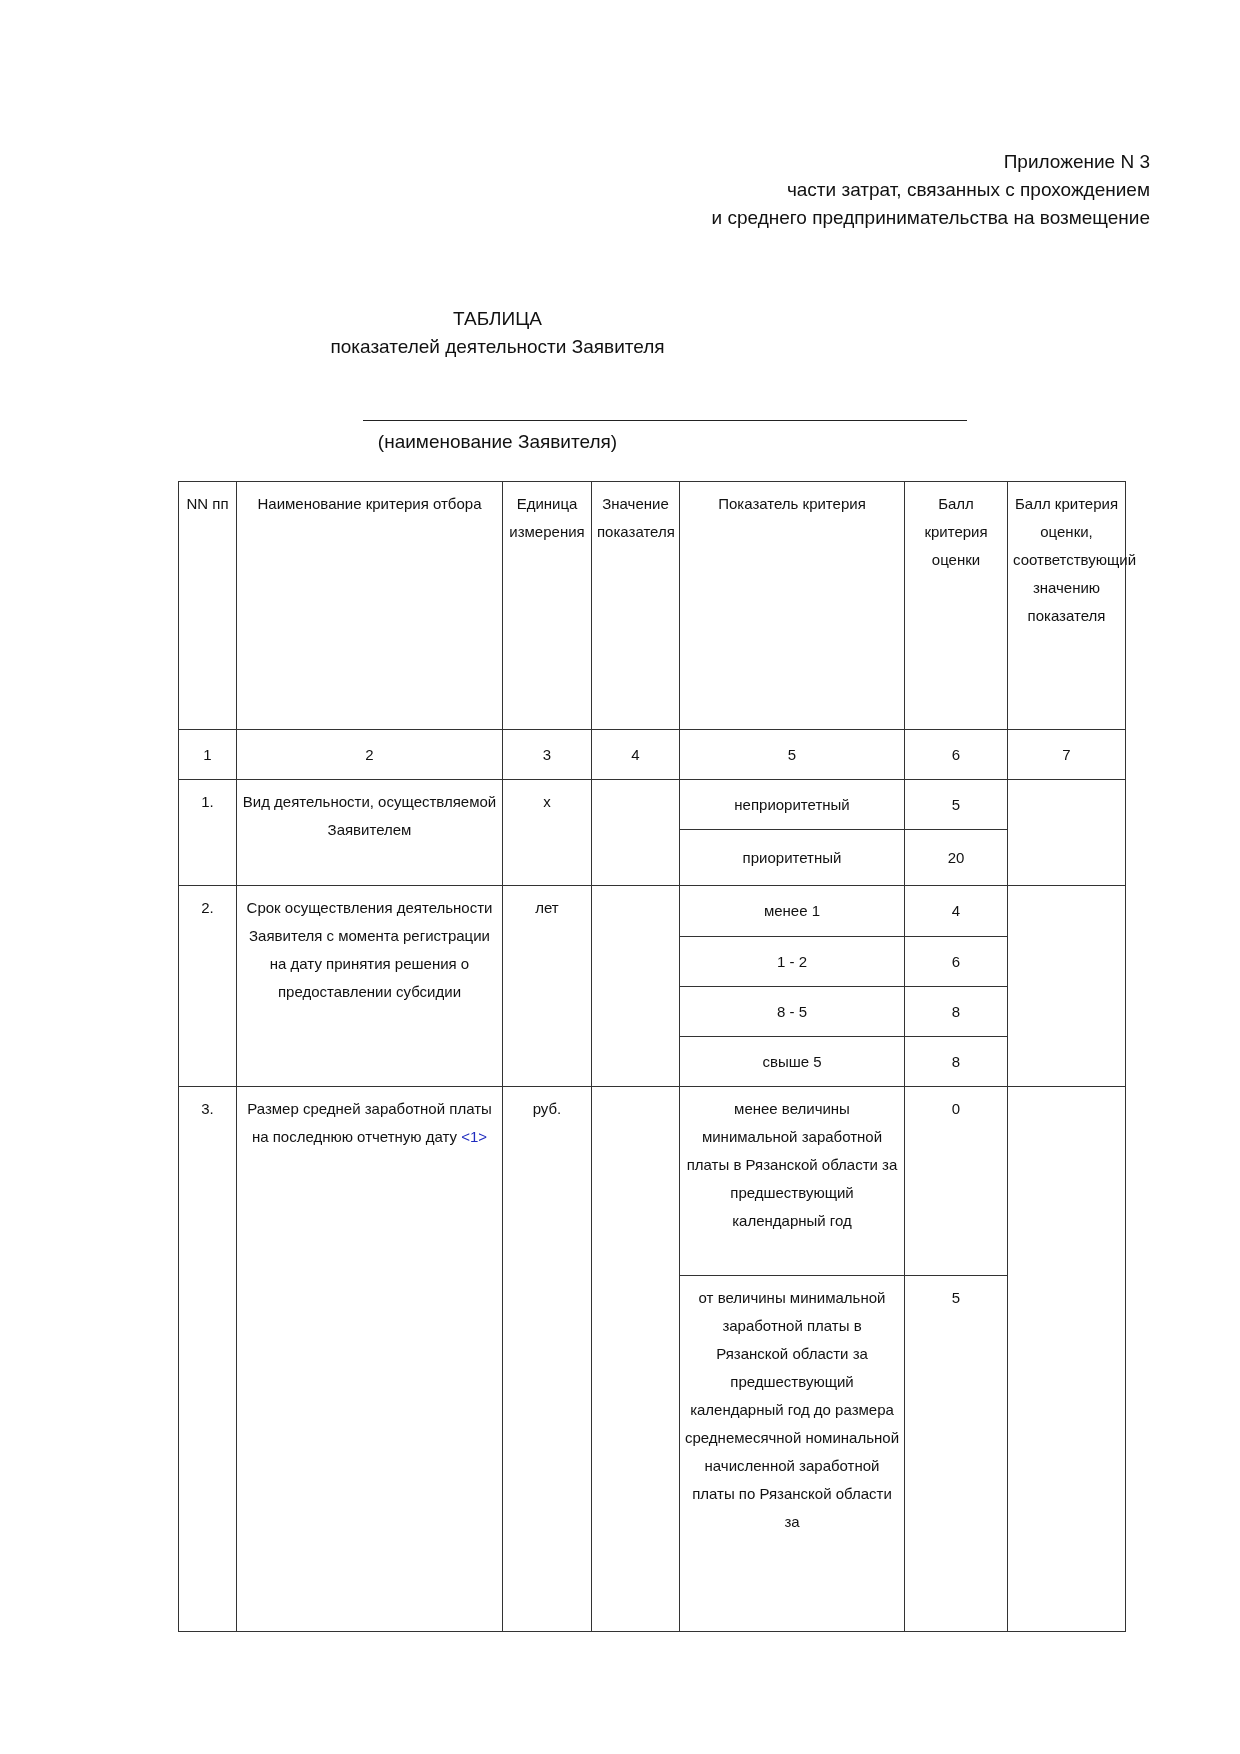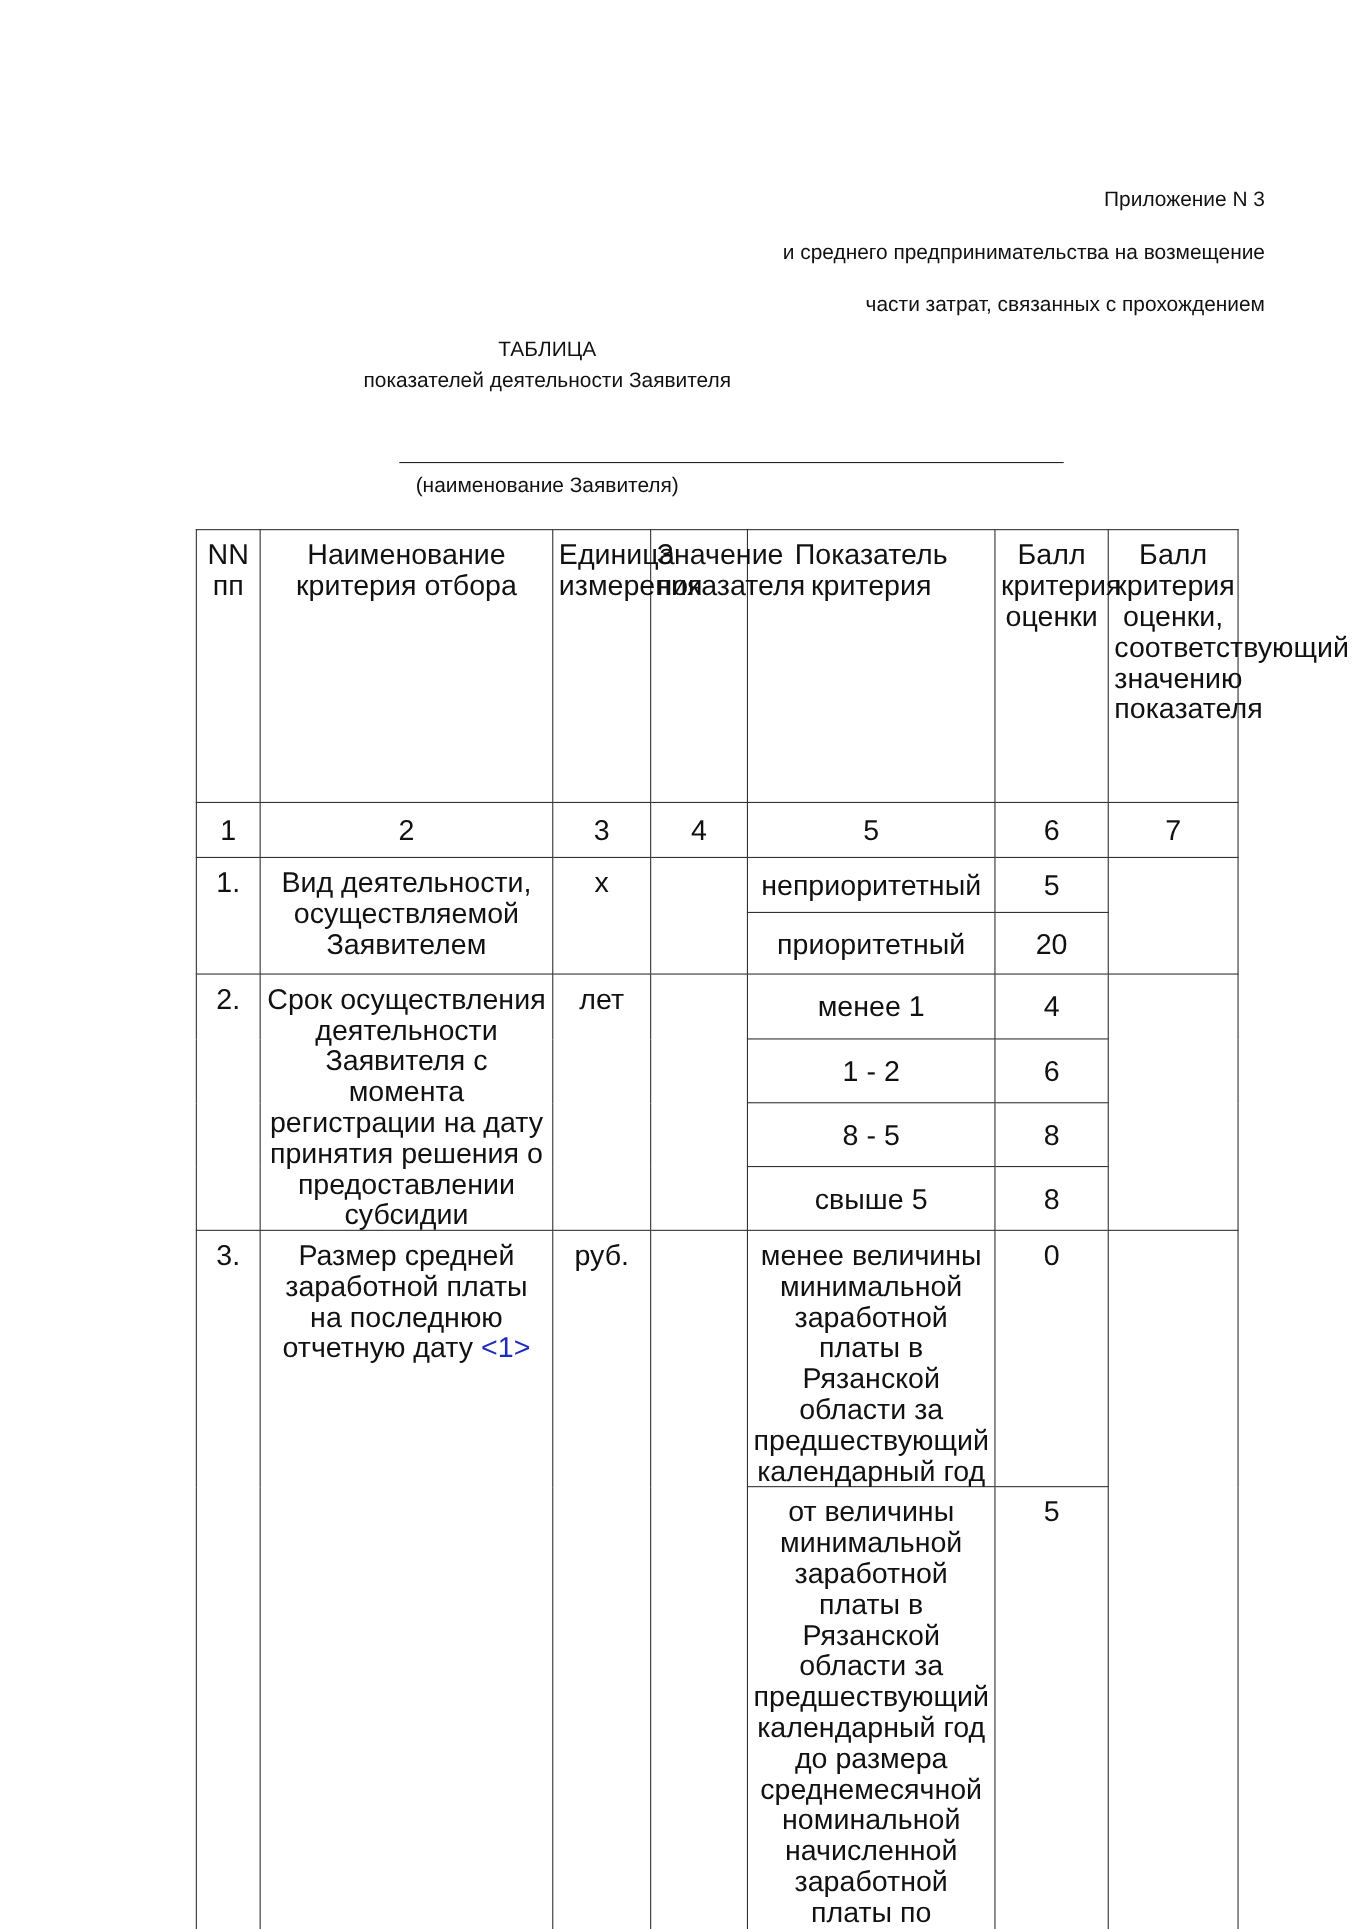--- a/index.html
+++ b/index.html
@@ -1,37 +1,37 @@
 <!DOCTYPE html>
 <html><head>
 <meta charset="utf-8">
 <style>
   html, body { margin:0; padding:0; background:#ffffff; }
   body { width:1240px; height:1754px; position:relative; overflow:hidden;
          font-family:"Liberation Sans", sans-serif; color:#111; font-size:19px; }
   .hdr { position:absolute; right:90px; top:148px; text-align:right; line-height:28px; }
-  .hdr div { white-space:nowrap;margin-top:20px; }
+  .hdr div { white-space:nowrap; }
   .title { position:absolute; left:0; width:995px; text-align:center; line-height:28px; }
   .rule { position:absolute; left:363px; width:604px; top:420px; border-top:1.5px solid #222; }
   table.grid { position:absolute; left:178px; top:481px; width:947px;
                border-collapse:collapse; table-layout:fixed; }
   table.grid td { border:1.5px solid #333; vertical-align:top; padding:8px 5px 0 5px;
-                  line-height:28px; font-size:26px; box-sizing:border-box; }
+                  line-height:28px; font-size:15px; box-sizing:border-box; }
   .c { text-align:center; }
   .l { text-align:center; }
   .mid { vertical-align:middle !important; padding-top:0 !important; }
   .link { color:#1f2bbf; }
 </style>
 </head>
 <body>
 
 <div class="hdr">
   <div>Приложение N 3</div>
+  <div>части затрат, связанных с прохождением</div>
   <div>и среднего предпринимательства на возмещение</div>
-  <div>части затрат, связанных с прохождением</div>
 </div>
 
 <div class="title" style="top:305px;">ТАБЛИЦА</div>
 <div class="title" style="top:333px;">показателей деятельности Заявителя</div>
 <div class="rule"></div>
 <div class="title" style="top:428px;">(наименование Заявителя)</div>
 
 <table class="grid">
   <colgroup>
     <col style="width:58px">

